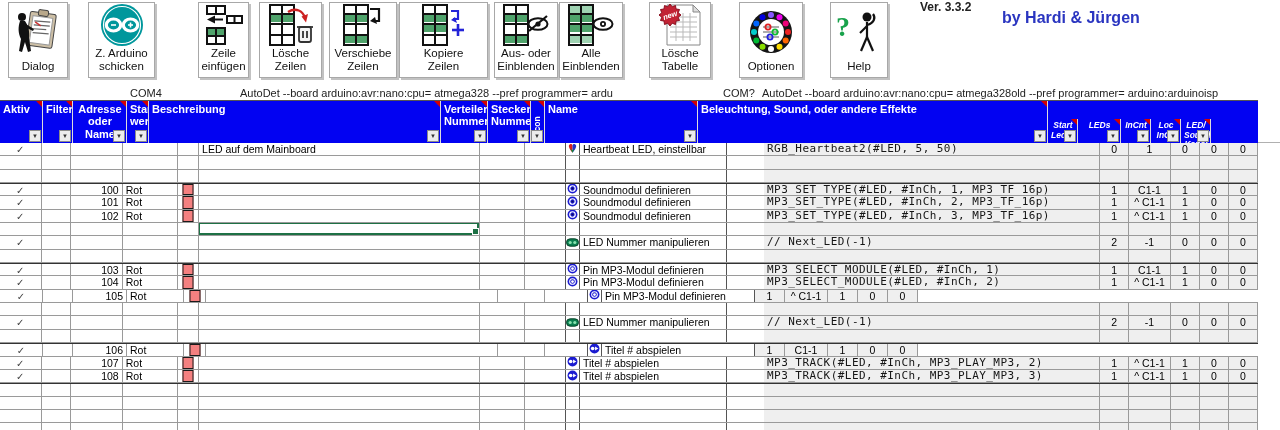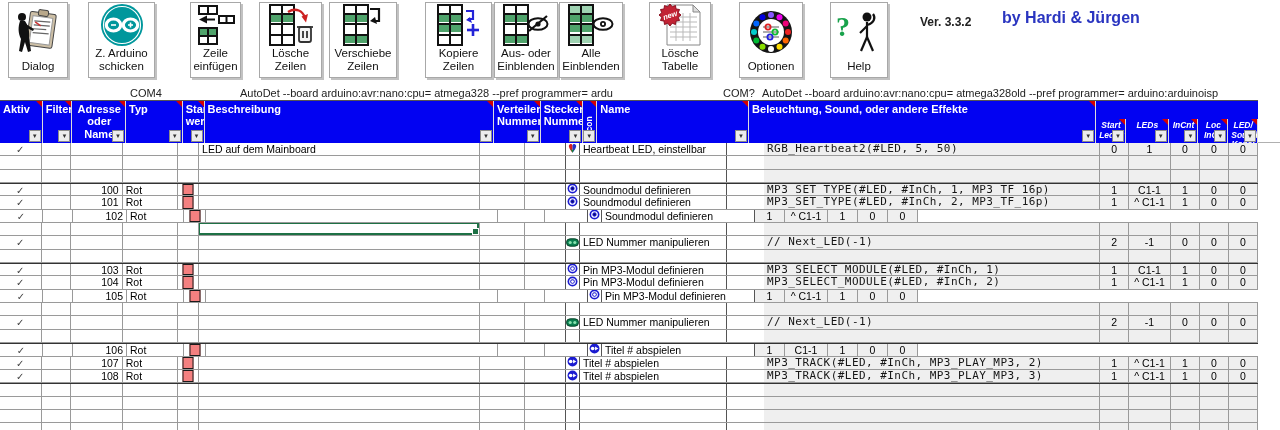--- a/index.html
+++ b/index.html
@@ -6,21 +6,21 @@
     font-family:"Liberation Sans",sans-serif;-webkit-font-smoothing:antialiased;}
   #app{position:relative;width:1280px;height:430px;background:#fff;}
 
   
   .tb{position:absolute;top:2px;height:76px;background:#fff;border:1px solid #a8a8a8;
       box-shadow:2px 2px 0 rgba(120,120,120,.45);display:flex;flex-direction:column;
       align-items:center;justify-content:flex-end;cursor:pointer;box-sizing:border-box;}
   .tbi{flex:1;display:flex;align-items:center;justify-content:center;width:100%;overflow:hidden;}
   .tbl{font-size:11.5px;color:#111;text-align:center;line-height:1.18;padding-bottom:3px;}
   .u-first::first-letter{text-decoration:underline;}
-  #version{position:absolute;left:920px;top:15px;font-size:12px;color:#222;font-weight:600;}
+  #version{position:absolute;left:920px;top:0;font-size:12px;color:#222;font-weight:600;}
   #credit{position:absolute;left:1002px;top:9px;font-size:16px;color:#2a35c0;font-weight:700;}
 
   
   .status{position:absolute;top:87px;font-size:11px;color:#222;white-space:nowrap;}
 
   
   #table{position:absolute;left:0;top:100px;width:1258px;}
   #thead{display:flex;height:43px;background:#0202f2;border-top:1px solid #555;}
   .hcell{position:relative;box-sizing:border-box;border-right:1px solid #dcdcdc;color:#fff;
          font-weight:700;font-size:11px;line-height:1.12;padding:2px 2px 0 3px;overflow:hidden;}
@@ -107,21 +107,21 @@
             <line x1="31.5" y1="20.5" x2="31.5" y2="25.5"></line>
         </g>
       </svg>
     </span>
     <span class="tbl">
       <span class="u-first">Z. Arduino</span><br>
       <span>schicken</span>
     </span>
   </div>
 
-  <div class="tb" style="left:190px;width:51px">
+  <div class="tb" style="left:198px;width:51px">
     <span class="tbi">
       <svg width="42" height="44" viewBox="0 0 42 44">
         <g stroke="#111" stroke-width="2" fill="none">
           <rect x="4" y="3" width="18" height="8"></rect>
             <line x1="13" y1="3" x2="13" y2="11"></line>
           <rect x="24" y="13" width="15" height="7"></rect>
             <line x1="31.5" y1="13" x2="31.5" y2="20"></line>
         </g>
         <path d="M20 16.5 L8 16.5" stroke="#111" stroke-width="2"></path>
         <path d="M12 12.5 L4 16.5 L12 20.5 Z" fill="#111"></path>
@@ -181,21 +181,21 @@
         <path d="M28 6 h9 v12 h-6" stroke="#111" stroke-width="2.2" fill="none"></path>
         <path d="M33 14 l-5 4 7 3z" fill="#111"></path>
       </svg>
     </span>
     <span class="tbl">
       <span>Verschiebe</span><br>
       <span>Zeilen</span>
     </span>
   </div>
 
-  <div class="tb" style="left:425px;width:67px">
+  <div class="tb" style="left:399px;width:89px">
     <span class="tbi">
       <svg width="46" height="44" viewBox="0 0 46 44">
         <rect x="3" y="12" width="22" height="7" fill="#4fa36b"></rect>
         <rect x="3" y="22" width="22" height="7" fill="#4fa36b"></rect>
         <g stroke="#111" stroke-width="2" fill="none">
           <rect x="2" y="2" width="24" height="40"></rect>
             <line x1="14" y1="2" x2="14" y2="42"></line>
           <line x1="2" y1="11" x2="26" y2="11"></line>
             <line x1="2" y1="21" x2="26" y2="21"></line>
             <line x1="2" y1="32" x2="26" y2="32"></line>
@@ -344,21 +344,20 @@
   <span class="status" style="left:130px">COM4</span>
   <span class="status" style="left:240px">AutoDet --board arduino:avr:nano:cpu= atmega328 --pref programmer= ardu</span>
   <span class="status" style="left:723px">COM?</span>
   <span class="status" style="left:762px">AutoDet --board arduino:avr:nano:cpu= atmega328old --pref programmer= arduino:arduinoisp</span>
 
   <div id="table">
     <div id="thead">
         <div class="hcell col-aktiv"><span>Aktiv</span><div class="tri"></div><div class="dd">▼</div></div>
         <div class="hcell col-filter"><span>Filter</span><div class="tri"></div><div class="dd">▼</div></div>
         <div class="hcell col-adresse ca"><span>Adresse<br>oder Name</span><div class="tri"></div><div class="dd">▼</div></div>
-        <div class="hcell col-typ"><span>Typ</span><div class="tri"></div><div class="dd">▼</div></div>
         <div class="hcell col-startwert"><span>Start-<br>wert</span><div class="tri"></div><div class="dd">▼</div></div>
         <div class="hcell col-beschreibung"><span>Beschreibung</span><div class="tri"></div><div class="dd">▼</div></div>
         <div class="hcell col-verteiler ca"><span>Verteiler-<br>Nummer</span><div class="tri"></div><div class="dd">▼</div></div>
         <div class="hcell col-stecker ca"><span>Stecker-<br>Nummer</span><div class="tri"></div><div class="dd">▼</div></div>
         <div class="hcell col-icon ca">
           <span class="vert">Icon</span>
           <div class="tri"></div>
           <div class="dd">▼</div>
         </div>
         <div class="hcell col-name"><span>Name</span><div class="tri"></div><div class="dd">▼</div></div>
@@ -494,20 +493,21 @@
           <div class="cell col-verteiler"></div>
           <div class="cell col-stecker darkR"></div>
           <div class="cell col-icon darkR icn">
             <span><svg width="11" height="11" viewBox="0 0 12 12">
                 <circle cx="6" cy="6" r="5.4" fill="#1b1bd0"></circle>
                 <circle cx="6" cy="6" r="3" fill="none" stroke="#fff" stroke-width="1.3"></circle>
                 <circle cx="6" cy="6" r="1.2" fill="#0a0a60"></circle>
               </svg></span>
           </div>
           <div class="cell col-name darkR">Soundmodul definieren</div>
+          <div class="cell col-code gray mono">MP3_SET_TYPE(#LED, #InCh, 3, MP3_TF_16p)</div>
           <div class="cell col-lednr gray ca">1</div>
           <div class="cell col-leds gray ca">^ C1-1</div>
           <div class="cell col-incnt gray ca">1</div>
           <div class="cell col-loc gray ca">0</div>
           <div class="cell col-kanal gray ca">0</div>
         </div>
         <div class="row">
           <div class="cell col-aktiv ca"></div>
           <div class="cell col-filter"></div>
           <div class="cell col-adresse ra"></div>

